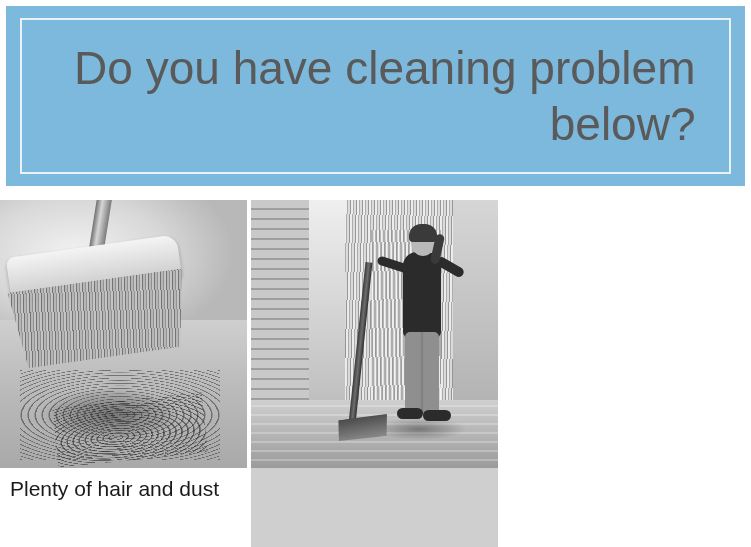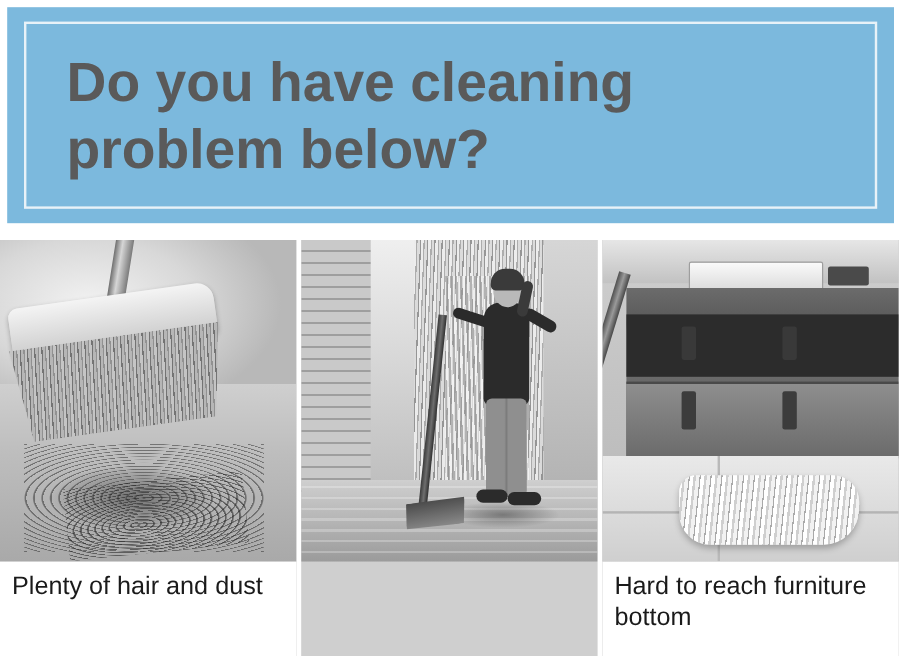--- a/index.html
+++ b/index.html
@@ -40,22 +40,22 @@
     border: 2px solid #e8f2f8;
     box-sizing: border-box;
     display: flex;
     align-items: center;
     justify-content: center;
   }
   .header-title {
     color: #5a5a5a;
     font-size: 46px;
     line-height: 1.22;
-    text-align: left;
-    font-weight: bold;
+    text-align: right;
+    font-weight: normal;
     letter-spacing: 0px;
     padding: 0 20px;
     max-width: 640px;
   }
 
   
   .photos {
     position: absolute;
     left: 0px;
     top: 200px;
@@ -361,37 +361,15 @@
         <div class="p2-armR"></div>
         <div class="p2-legs"></div>
         <div class="p2-shoe1"></div>
         <div class="p2-shoe2"></div>
         <div class="p2-head"></div>
         <div class="p2-hair"></div>
         <div class="p2-pony"></div>
       </div>
     </div>
 
-    <div class="card">
-      <div class="photo p3">
-        <div class="p3-wall"></div>
-        <div class="p3-topobj"></div>
-        <div class="p3-topobj2"></div>
-        <div class="p3-cabinet"></div>
-        <div class="p3-cab-dark"></div>
-        <div class="p3-handle3"></div>
-        <div class="p3-handle4"></div>
-        <div class="p3-drawer1"></div>
-        <div class="p3-handle1"></div>
-        <div class="p3-handle2"></div>
-        <div class="p3-floor"></div>
-        <div class="p3-tileline1"></div>
-        <div class="p3-tileline2"></div>
-        <div class="p3-mop-handle"></div>
-        <div class="p3-mop-head"></div>
-      </div>
-      <div class="caption c3">
-        <div class="caption-text">Hard to reach furniture bottom</div>
-      </div>
-    </div>
 
   </div>
 </div>
 
 </body></html>

